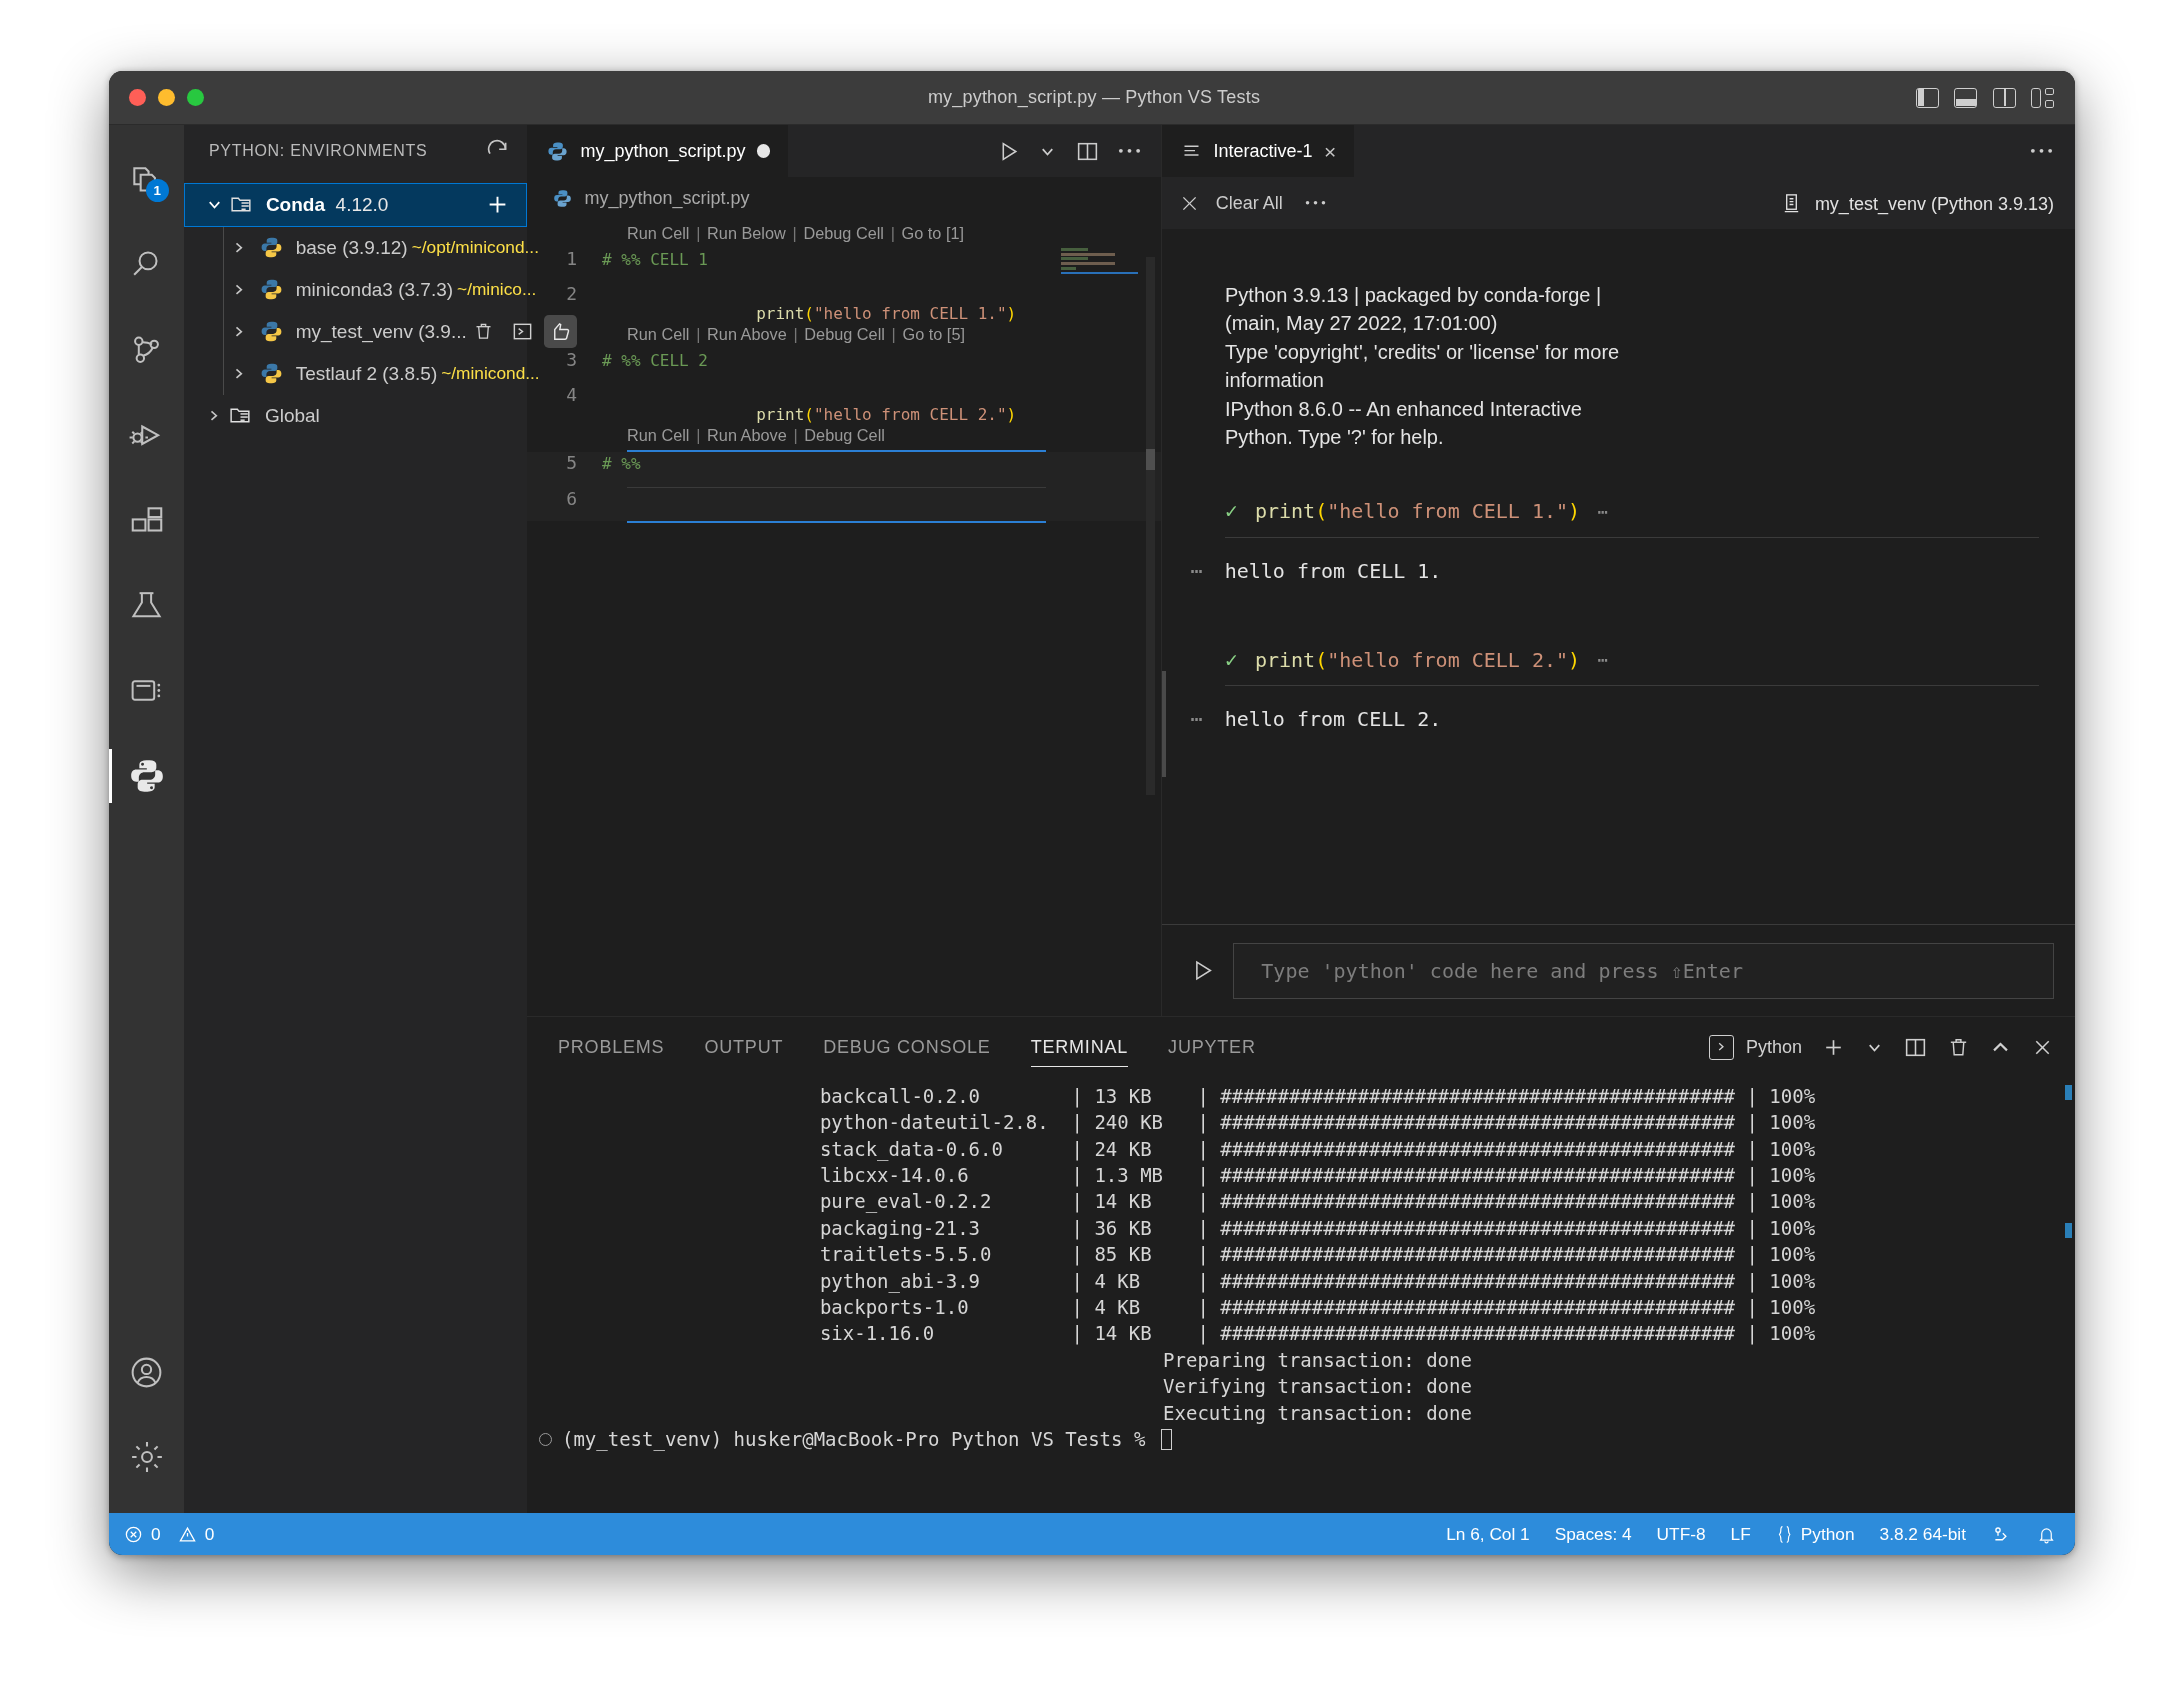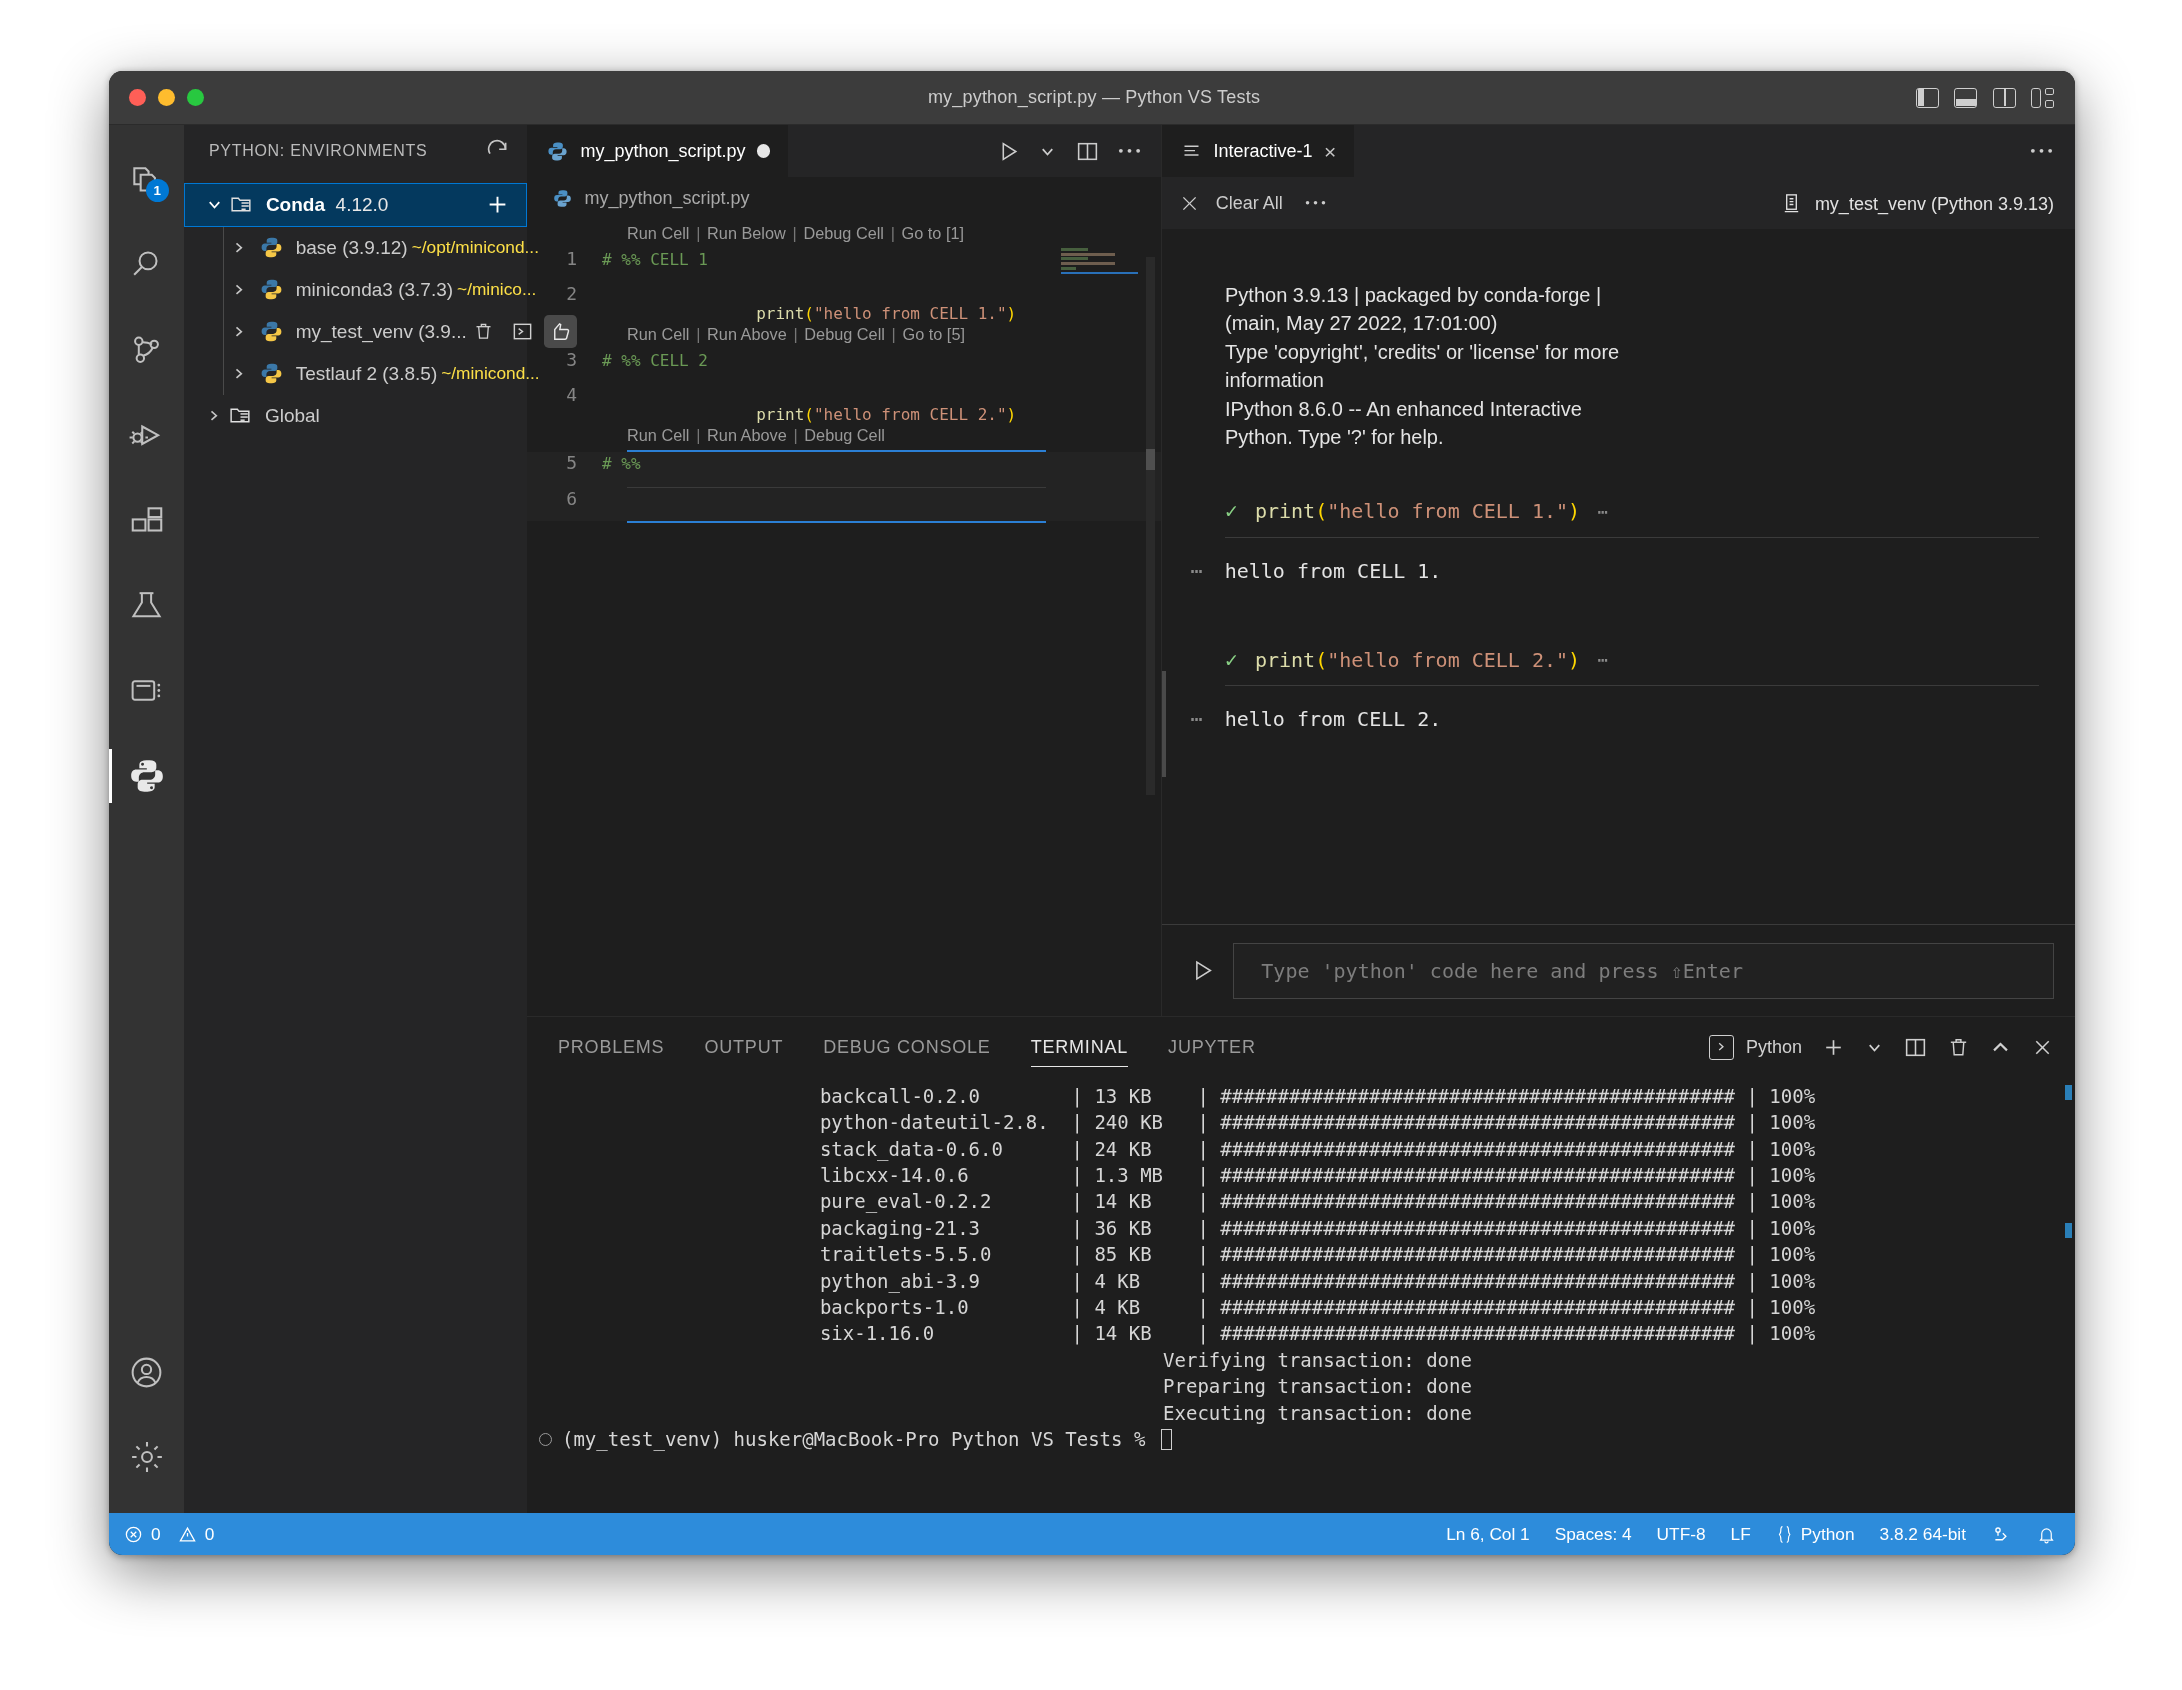--- a/index.html
+++ b/index.html
@@ -822,22 +822,22 @@
           <div class="tline">backcall-0.2.0        | 13 KB    | ############################################# | 100%</div>
           <div class="tline">python-dateutil-2.8.  | 240 KB   | ############################################# | 100%</div>
           <div class="tline">stack_data-0.6.0      | 24 KB    | ############################################# | 100%</div>
           <div class="tline">libcxx-14.0.6         | 1.3 MB   | ############################################# | 100%</div>
           <div class="tline">pure_eval-0.2.2       | 14 KB    | ############################################# | 100%</div>
           <div class="tline">packaging-21.3        | 36 KB    | ############################################# | 100%</div>
           <div class="tline">traitlets-5.5.0       | 85 KB    | ############################################# | 100%</div>
           <div class="tline">python_abi-3.9        | 4 KB     | ############################################# | 100%</div>
           <div class="tline">backports-1.0         | 4 KB     | ############################################# | 100%</div>
           <div class="tline">six-1.16.0            | 14 KB    | ############################################# | 100%</div>
+          <div class="tline">Preparing transaction: done</div>
           <div class="tline">Verifying transaction: done</div>
-          <div class="tline">Preparing transaction: done</div>
           <div class="tline">Executing transaction: done</div>
           <div class="prompt-line" style="margin-left:-21px">
             <span class="circ"></span>
             <span>(my_test_venv) husker@MacBook-Pro Python VS Tests %</span>
             <span class="cursor-block"></span>
           </div>
         </div>
       </div>
     </div>
   </div>

